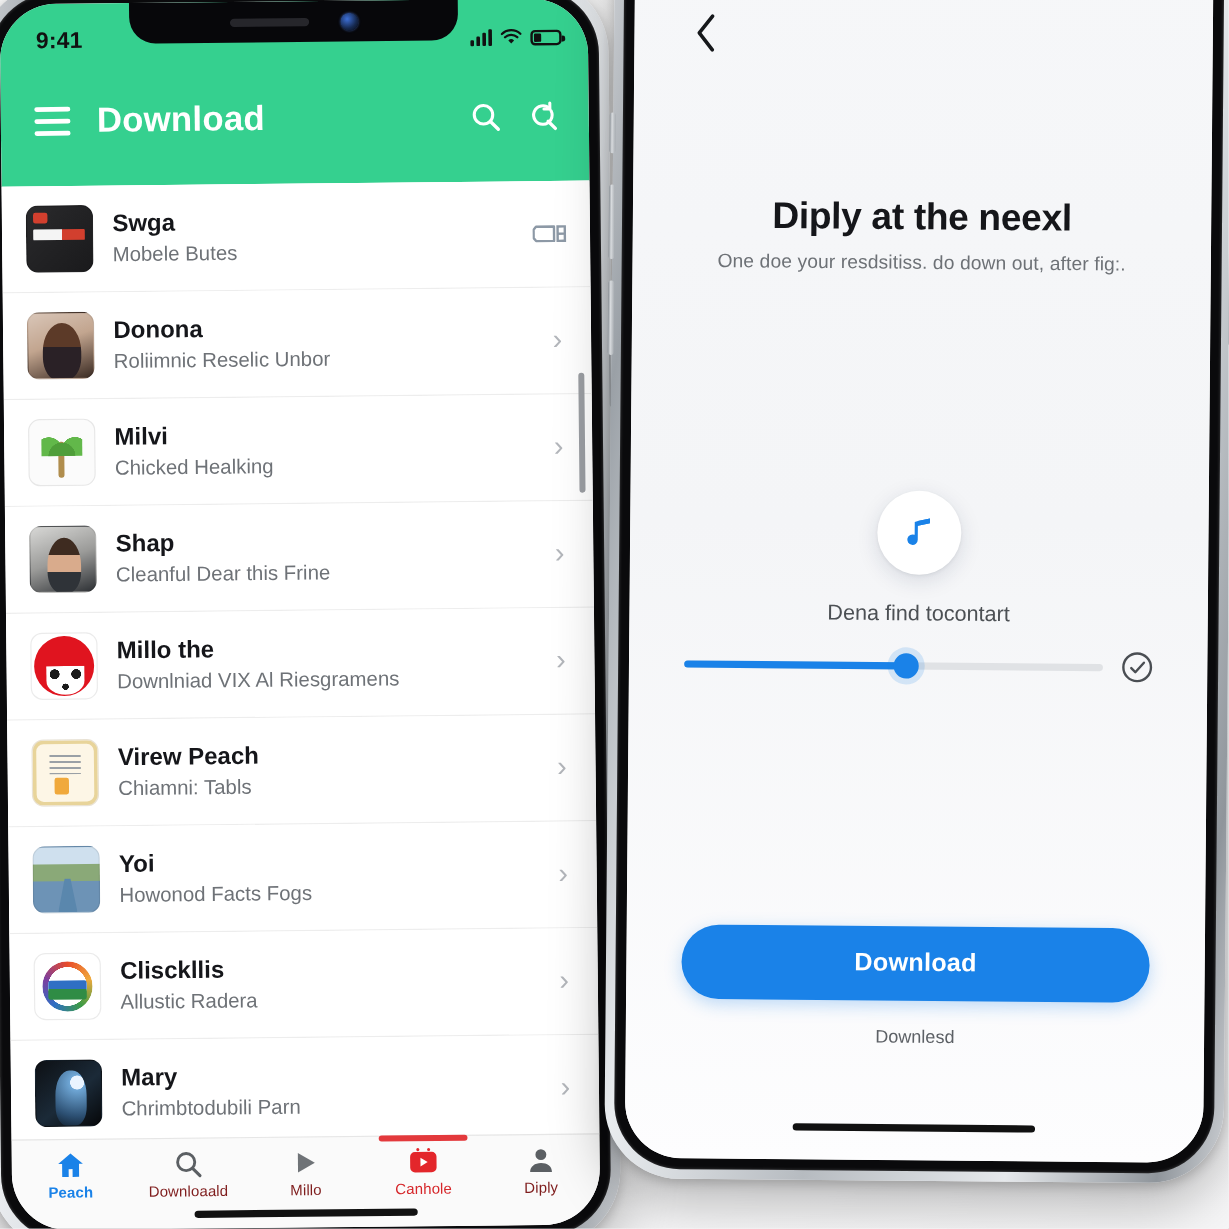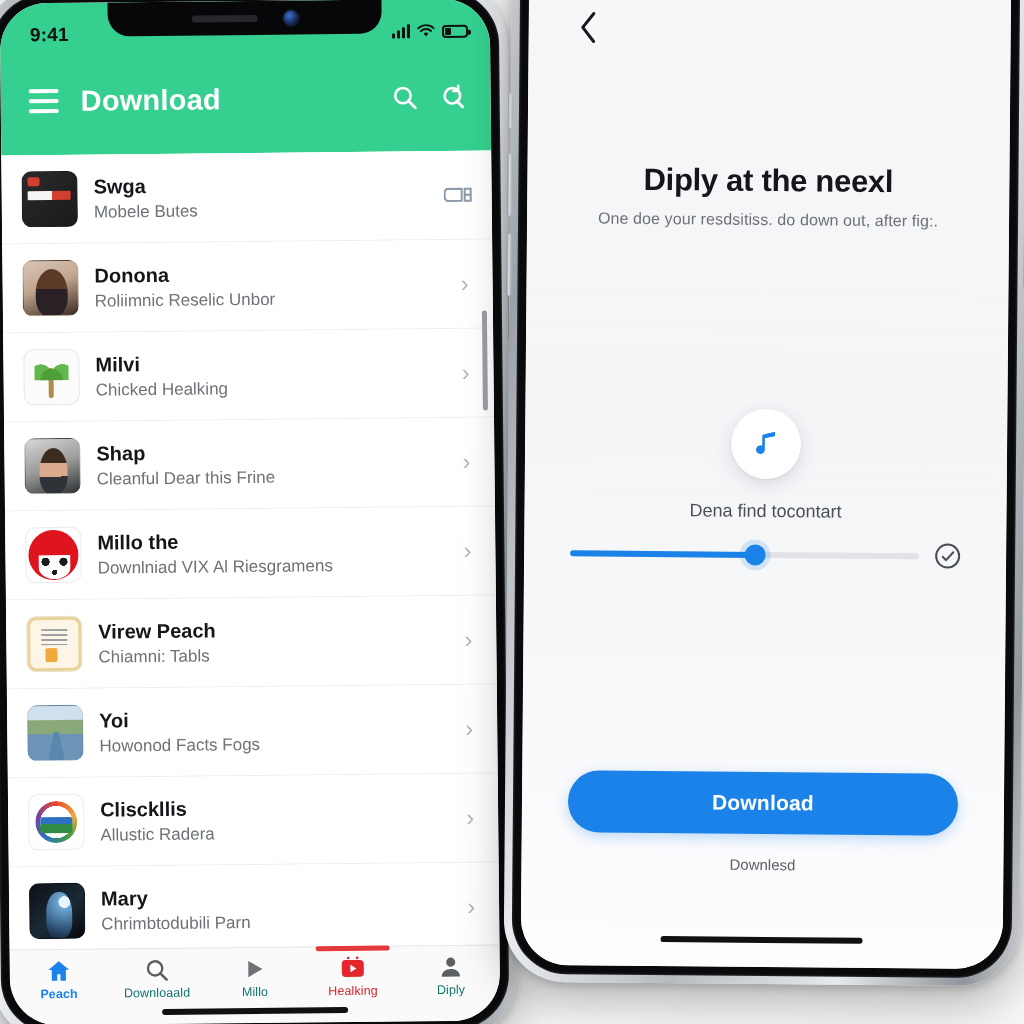--- a/index.html
+++ b/index.html
@@ -262,21 +262,21 @@
     background: #fafafa;
     border-top: 1px solid #e6e6e6;
     display: flex; align-items: flex-start;
     padding-top: 8px;
   }
   .tab {
     flex: 1; display: flex; flex-direction: column;
     align-items: center; gap: 3px;
     position: relative;
   }
-  .tab-label { font-size: 12.5px; color: #0f766e; letter-spacing: .1px; }
+  .tab-label { font-size: 12.5px; color: #7f1d1d; letter-spacing: .1px; }
   .tab.active .tab-label { color: #1a82e8; font-weight: 700; }
   .tab.accent .tab-label { color: #d6262a; }
   .tab-underline {
     position: absolute; top: -9px; width: 74px; height: 5px;
     background: #e3393c; border-radius: 3px;
   }
   .home-indicator {
     position: absolute; bottom: 9px; left: 50%; transform: translateX(-50%);
     width: 38%; height: 6px; border-radius: 4px; background: #111;
   }
@@ -519,21 +519,21 @@
             <span class="tab-label">Millo</span>
           </div>
           <div class="tab accent">
             <div class="tab-underline"></div>
             <svg width="28" height="26" viewBox="0 0 28 26">
               <rect x="3" y="5" width="22" height="17" rx="4" fill="#e3262b"></rect>
               <path d="M11.6 9.8 17.6 13.5 11.6 17.2V9.8Z" fill="#fff"></path>
               <circle cx="9.5" cy="3" r="1.3" fill="#e3262b"></circle>
               <circle cx="18.5" cy="3" r="1.3" fill="#e3262b"></circle>
             </svg>
-            <span class="tab-label">Healking</span>
+            <span class="tab-label">Canhole</span>
           </div>
           <div class="tab">
             <svg width="26" height="26" viewBox="0 0 24 24">
               <circle cx="12" cy="7.6" r="4.2" fill="#5b5f63"></circle>
               <path d="M3.6 21c0-4.6 3.8-7 8.4-7s8.4 2.4 8.4 7H3.6Z" fill="#5b5f63"></path>
             </svg>
             <span class="tab-label">Diply</span>
           </div>
         </div>
 

